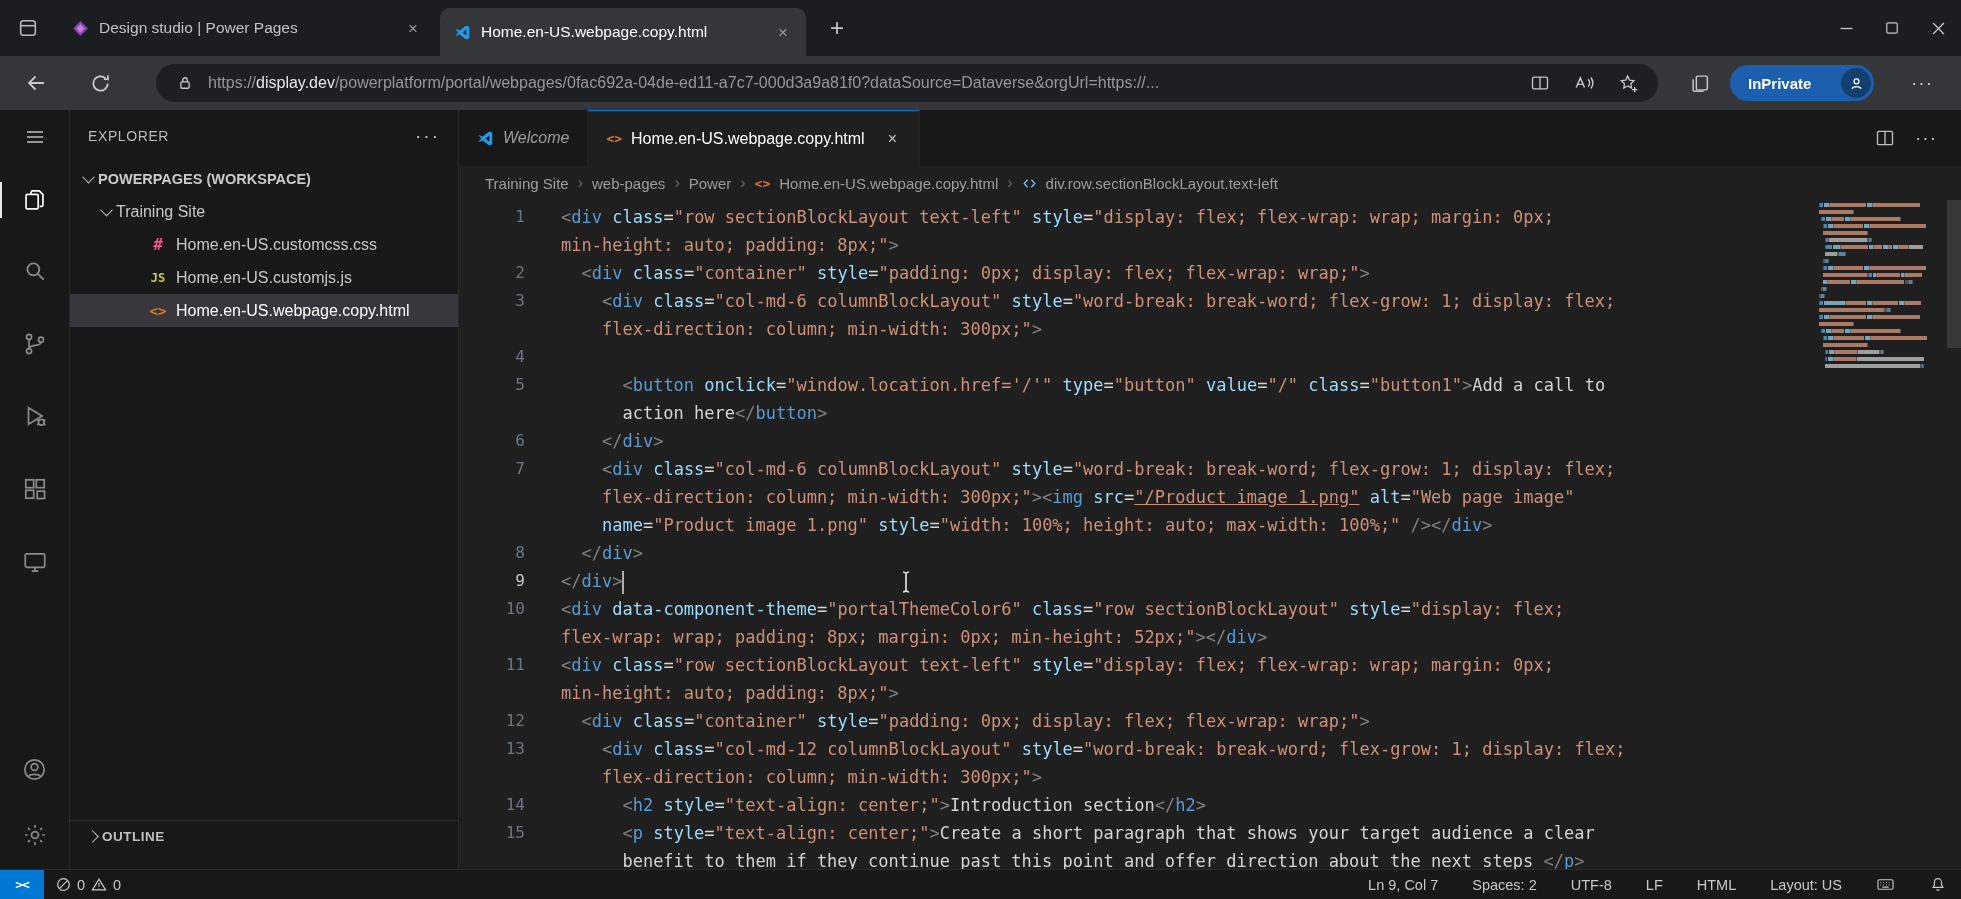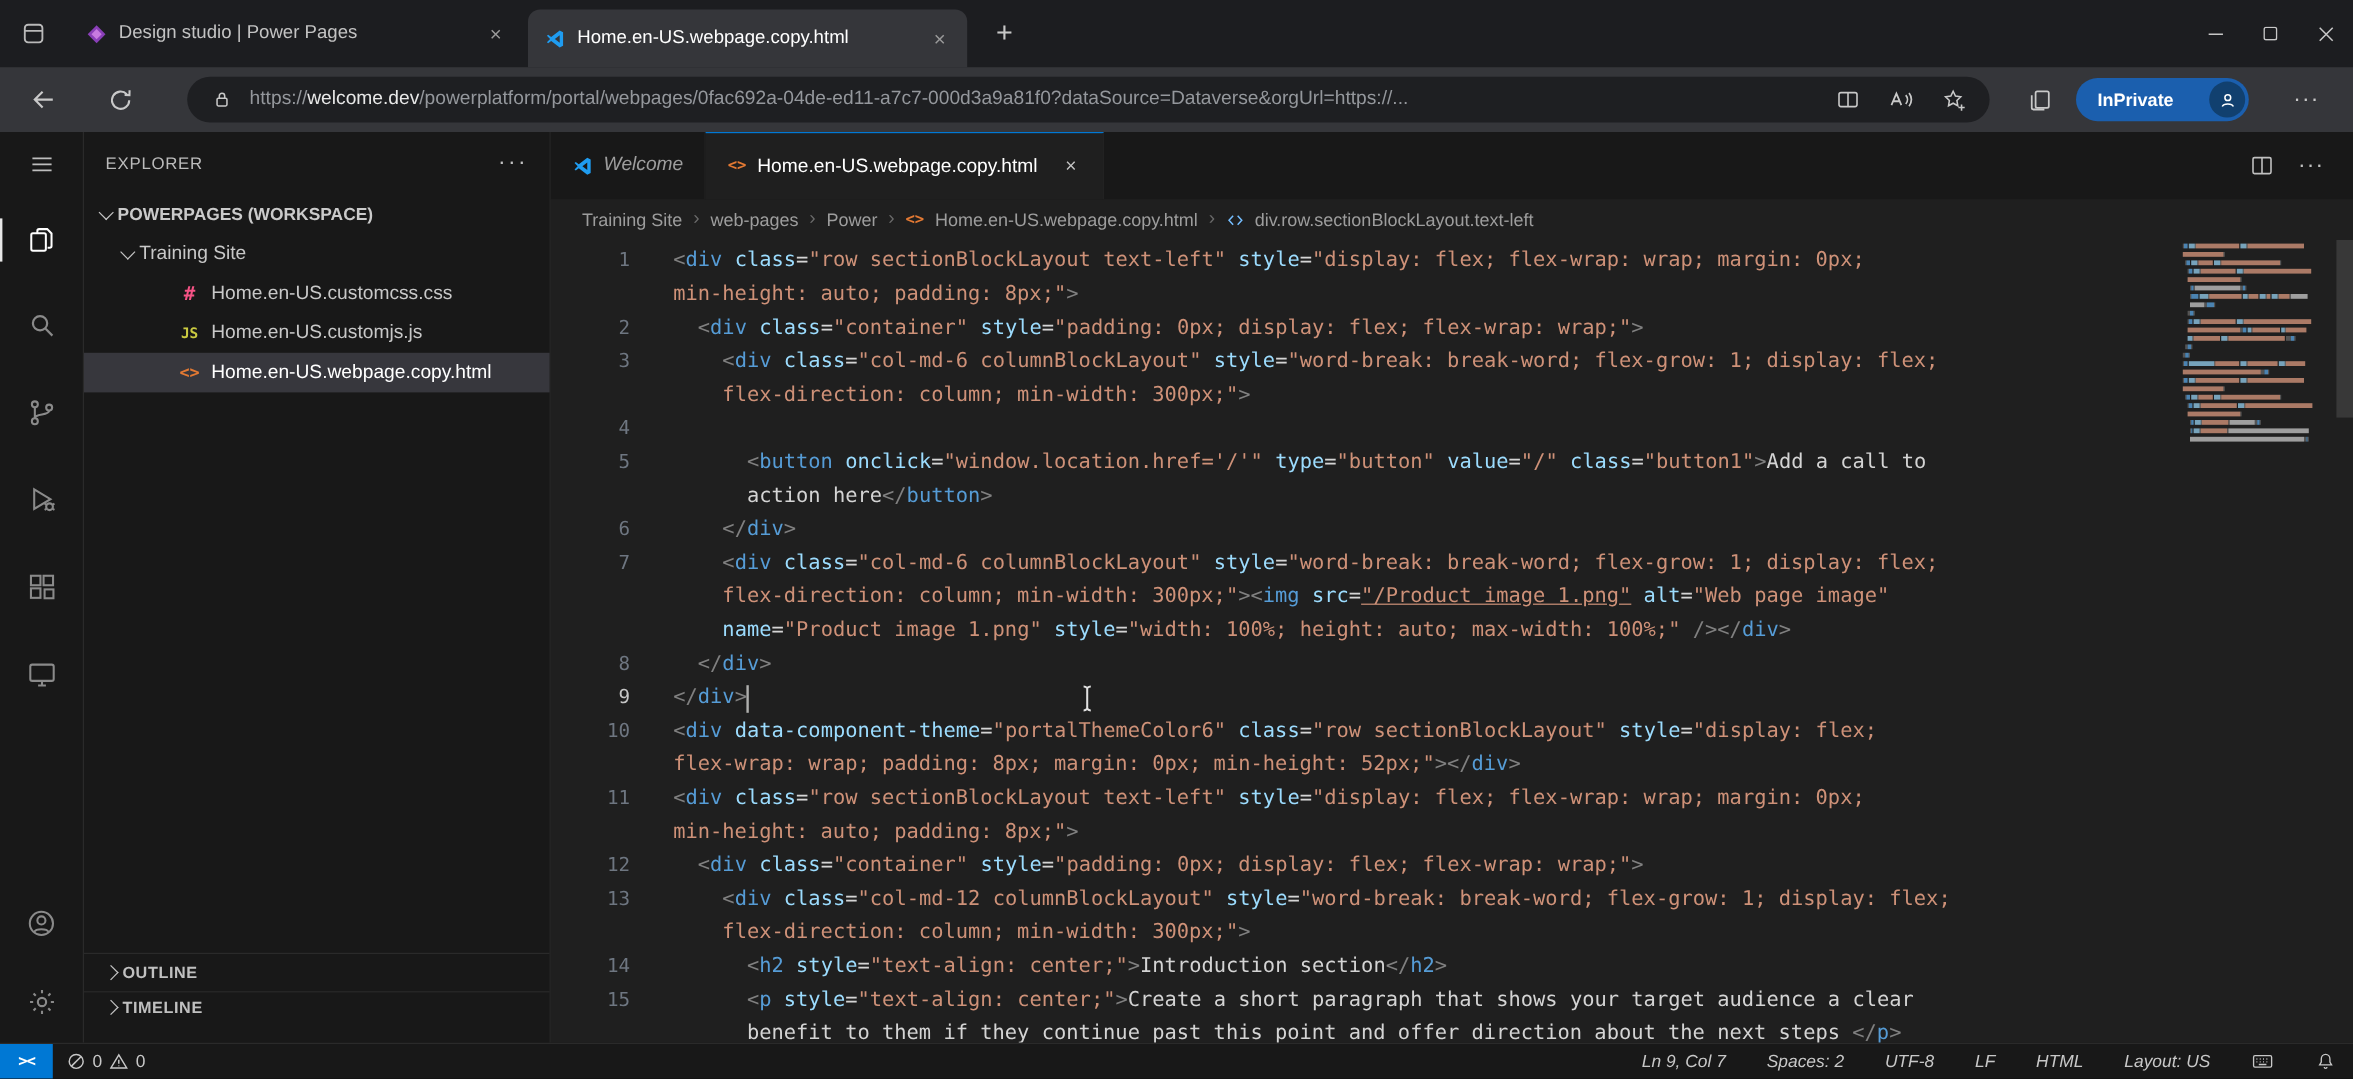--- a/index.html
+++ b/index.html
@@ -92,21 +92,21 @@
   .mm-s{background:rgba(206,145,120,.8)}.mm-u{background:rgba(206,145,120,.8)}
   .mm-x{background:rgba(212,212,212,.7)}.mm-w{background:transparent}
   .scroll-thumb{position:absolute;right:0;top:0;width:14px;height:148px;background:rgba(121,121,121,.28);}
 
   
   .statusbar{position:absolute;left:0;bottom:0;width:100%;height:30px;background:#181818;border-top:1px solid #2a2a2a;
              display:flex;align-items:center;font-size:14.5px;color:#c8c8c8;box-sizing:border-box;}
   .remote{width:44px;height:29px;background:#0078d4;color:#fff;display:flex;align-items:center;justify-content:center;
           font-family:"DejaVu Sans Mono",monospace;font-size:13px;font-weight:bold;letter-spacing:-1px;}
   .problems{display:flex;align-items:center;gap:6px;margin-left:12px;}
-  .sb-right{margin-left:auto;display:flex;align-items:center;gap:34px;padding-right:14px;font-style:italic;}
+  .sb-right{margin-left:auto;display:flex;align-items:center;gap:34px;padding-right:14px;}
   .sb-item{white-space:nowrap;}
   svg{display:block;}
 </style>
 </head>
 <body>
 
 <div id="screen">
 
   <div class="tabstrip">
     <div class="win-btn">
@@ -170,21 +170,21 @@
         </svg>
     </div>
 
     <div class="pill">
       <span class="lock">
         <svg width="18" height="18" viewBox="0 0 24 24" fill="none" stroke="#c9c9c9" stroke-width="1.7">
             <rect x="6.5" y="10.5" width="11" height="8.5" rx="1.5"></rect>
             <path d="M9 10.5 V8 a3 3 0 0 1 6 0 v2.5"></path>
           </svg>
       </span>
-      <span class="url"><span class="scheme">https://</span><span class="host">welcome.dev</span><span class="path">/powerplatform/portal/webpages/0fac692a-04de-ed11-a7c7-000d3a9a81f0?dataSource=Dataverse&amp;orgUrl=https://...</span></span>
+      <span class="url"><span class="scheme">https://</span><span class="host">display.dev</span><span class="path">/powerplatform/portal/webpages/0fac692a-04de-ed11-a7c7-000d3a9a81f0?dataSource=Dataverse&amp;orgUrl=https://...</span></span>
 
       <span class="pill-ic" style="right:104px">
         <svg width="20" height="20" viewBox="0 0 24 24" fill="none" stroke="#c9c9c9" stroke-width="1.6">
             <rect x="3" y="5" width="18" height="14" rx="2"></rect>
             <path d="M12 5 V19"></path>
           </svg>
       </span>
       <span class="pill-ic" style="right:60px">
         <svg width="22" height="22" viewBox="0 0 24 24" fill="none" stroke="#c9c9c9" stroke-width="1.6">
             <path d="M3.5 17 L8 6.5 L12.5 17 M5 13.5 H11"></path>
@@ -312,26 +312,20 @@
       <span class="ficon html">&lt;&gt;</span>
       <span>Home.en-US.webpage.copy.html</span>
     </div>
 
     <div class="sb-bottom">
       <div class="section">
         <span class="chev-box">
             <span class="chev right"></span>
           </span>
         <span>OUTLINE</span>
-      </div>
-      <div class="section clip">
-        <span class="chev-box">
-            <span class="chev right"></span>
-          </span>
-        <span>TIMELINE</span>
       </div>
     </div>
   </div>
 
   <div class="editor">
     <div class="etabs">
       <div class="etab welcome">
         <span>
           <svg width="17" height="17" viewBox="0 0 24 24">
               <path fill="#1f9cf0" d="M17.5 2 L21.5 4 V20 L17.5 22 L7.5 14.3 L4 17 L2.5 15.8 L6.2 12 L2.5 8.2 L4 7 L7.5 9.7 Z"></path>

